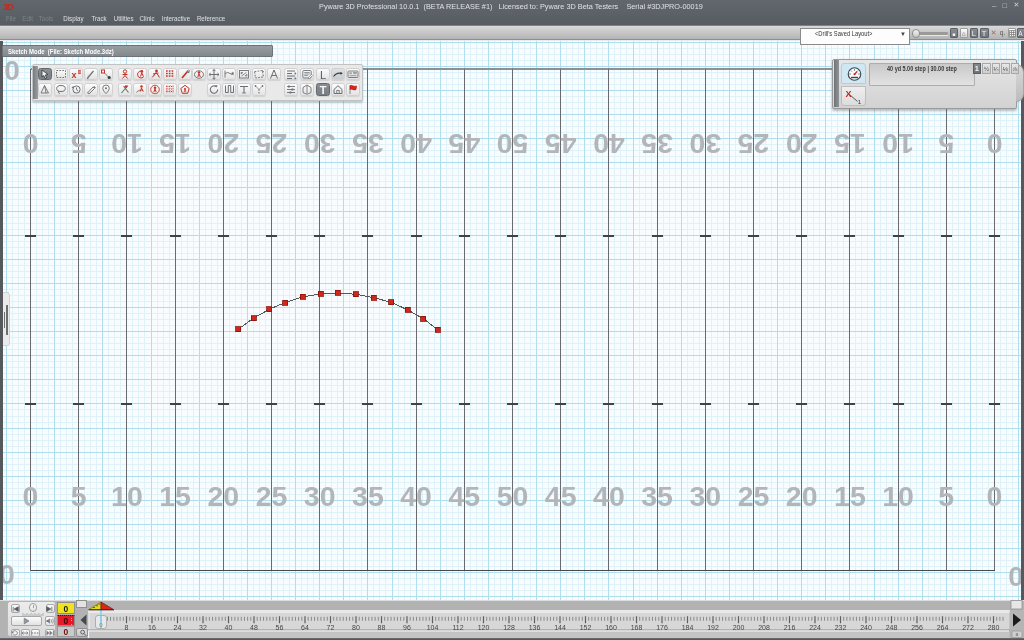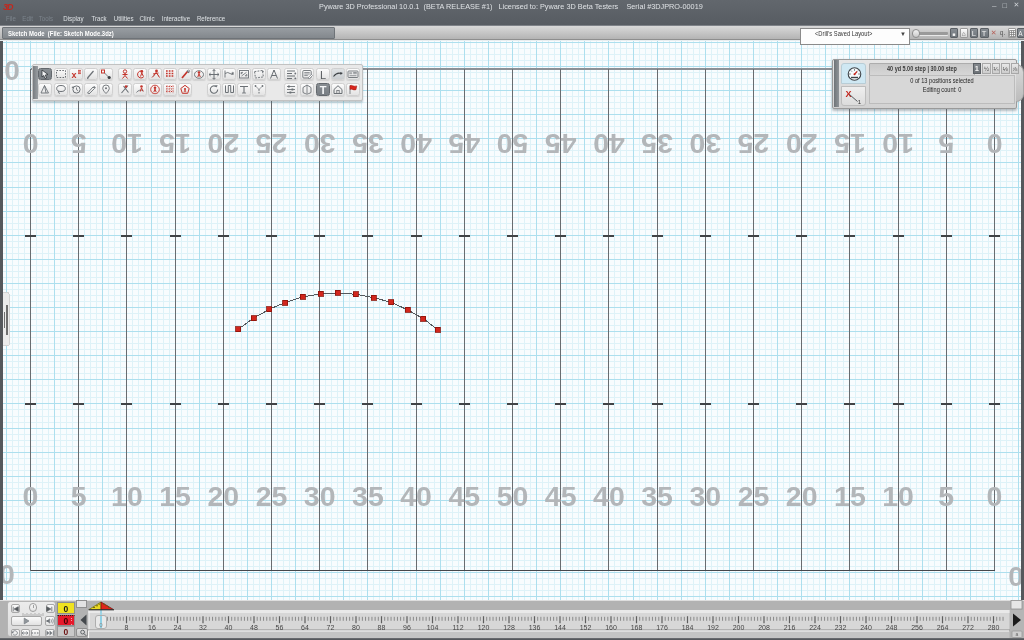--- a/index.html
+++ b/index.html
@@ -24,21 +24,21 @@
       <span class="abs" style="left:77.2px;color:#dde1e4">Display</span>
       <span class="abs" style="left:111.5px;color:#dde1e4">Track</span>
       <span class="abs" style="left:138.7px;color:#dde1e4">Utilities</span>
       <span class="abs" style="left:170.1px;color:#dde1e4">Clinic</span>
       <span class="abs" style="left:197.2px;color:#dde1e4">Interactive</span>
       <span class="abs" style="left:240.1px;color:#dde1e4">Reference</span>
     </div>
   </div>
 
 <div id="modebar" class="abs">
-<div class="abs" style="left:2px;top:1px;width:333px;height:11.5px;background:linear-gradient(#989da2,#83888d);border:1px solid #6e7378;border-radius:1px;color:#fff;font-weight:bold;font-size:7.8px;line-height:11px">​<span style="position:absolute;left:5px;top:0;white-space:nowrap;transform:scaleX(0.76);transform-origin:0 0">Sketch Mode&nbsp; (File: Sketch Mode.3dz)</span></div>
+<div class="abs" style="left:2px;top:19px;width:271px;height:11.5px;background:linear-gradient(#989da2,#83888d);border:1px solid #6e7378;border-radius:1px;color:#fff;font-weight:bold;font-size:7.8px;line-height:11px">​<span style="position:absolute;left:5px;top:0;white-space:nowrap;transform:scaleX(0.76);transform-origin:0 0">Sketch Mode&nbsp; (File: Sketch Mode.3dz)</span></div>
 <div class="abs" style="left:800px;top:1.5px;width:110px;height:17px;background:#fdfdfd;border:1px solid #8a8a8a;font-size:7.2px;color:#333;line-height:10px">
       <span style="position:absolute;left:14px;top:0.5px;white-space:nowrap;transform:scaleX(0.8);transform-origin:0 0">&lt;Drill's Saved Layout&gt;</span>
       <span style="position:absolute;right:3px;top:0;color:#444;font-size:6px">▼</span>
     </div>
 <div class="abs" style="left:916px;top:6px;width:32px;height:2.5px;background:#9a9a9a;border-radius:1px;box-shadow:0 1px 0 #e8e8e8"></div>
 <div class="abs" style="left:912px;top:2.5px;width:8px;height:9px;background:linear-gradient(#f2f2f2,#c9c9c9);border:1px solid #8d8d8d;border-radius:4px"></div>
 <div class="mbtn on" style="left:950px;width:7.5px"><span style="font-size:5px">■</span></div>
 <div class="mbtn" style="left:959.5px;width:8.5px">⌂</div>
 <div class="mbtn on" style="left:969.5px;width:8.5px;font-size:7.5px">L</div>
 <div class="mbtn on" style="left:979.5px;width:9px;font-size:7.5px">T</div>
@@ -465,23 +465,20 @@
       </svg>
     </div>
     <div class="abs" style="left:36px;top:3.5px;width:106px;height:23px;background:linear-gradient(#c9c9c9,#e2e2e2);border:1px solid #adadad;border-radius:1px;font-size:7.4px;color:#2e2e2e;line-height:9.5px">
       <span style="position:absolute;left:50%;top:0;white-space:nowrap;transform:translateX(-50%) scaleX(0.74);font-weight:bold;color:#3a3a3a">40 yd 5.00 step | 30.00 step</span>
     </div>
     <div class="abs" style="left:139.5px;top:3.5px;width:8.5px;height:10.5px;background:linear-gradient(#84898e,#6d7277);border:1px solid #5b6065;color:#f3f3f3;font-size:7.5px;font-weight:bold;text-align:center;line-height:10px">1</div>
     <div class="abs" style="left:149.3px;top:3.5px;width:8.5px;height:10.5px;background:linear-gradient(#e8e8e8,#cdcdcd);border:1px solid #a8a8a8;color:#4a4a4a;font-size:6px;text-align:center;line-height:10px">½</div>
     <div class="abs" style="left:158.7px;top:3.5px;width:8.5px;height:10.5px;background:linear-gradient(#e8e8e8,#cdcdcd);border:1px solid #a8a8a8;color:#4a4a4a;font-size:6px;text-align:center;line-height:10px">¼</div>
     <div class="abs" style="left:168.1px;top:3.5px;width:8.5px;height:10.5px;background:linear-gradient(#e8e8e8,#cdcdcd);border:1px solid #a8a8a8;color:#4a4a4a;font-size:6px;text-align:center;line-height:10px">⅛</div>
     <div class="abs" style="left:177.5px;top:3.5px;width:8.5px;height:10.5px;background:linear-gradient(#e8e8e8,#cdcdcd);border:1px solid #a8a8a8;color:#4a4a4a;font-size:6px;text-align:center;line-height:10px">⅞</div>
-    <div class="abs" style="left:36px;top:15px;width:146px;height:29px;background:#d7d7d7;border:1px solid #bcbcbc;font-size:7.8px;color:#1f1f1f;line-height:8.5px">
-      <div style="position:absolute;left:0;top:1.5px;width:100%;text-align:center;transform:scaleX(0.72)">0 of 13 positions selected<br>Editing count: 0</div>
-    </div>
   </div>
 <div class="abs" style="left:7px;top:601px;width:49px;height:36px;background:linear-gradient(#ececec,#dadada);border:1px solid #b5b5b5;border-radius:3px;z-index:20">
     <div class="abs" style="left:2.5px;top:2px;width:9.5px;height:9px;background:linear-gradient(#fbfbfb,#e2e2e2);border:1px solid #a8a8a8;border-radius:2px">
       <svg width="10" height="9" viewBox="0 0 10 9" style="position:absolute;left:50%;top:50%;transform:translate(-50%,-50%)">
         <path d="M3.2 2.2v4.6M8.3 2.2L4.2 4.5L8.3 6.8Z" fill="#55595d" stroke="#55595d" stroke-width="0.7"></path>
       </svg>
     </div>
     <div class="abs" style="left:37.5px;top:2px;width:9.5px;height:9px;background:linear-gradient(#fbfbfb,#e2e2e2);border:1px solid #a8a8a8;border-radius:2px">
       <svg width="10" height="9" viewBox="0 0 10 9" style="position:absolute;left:50%;top:50%;transform:translate(-50%,-50%)">
         <path d="M6.8 2.2v4.6M1.7 2.2L5.8 4.5L1.7 6.8Z" fill="#55595d" stroke="#55595d" stroke-width="0.7"></path>

